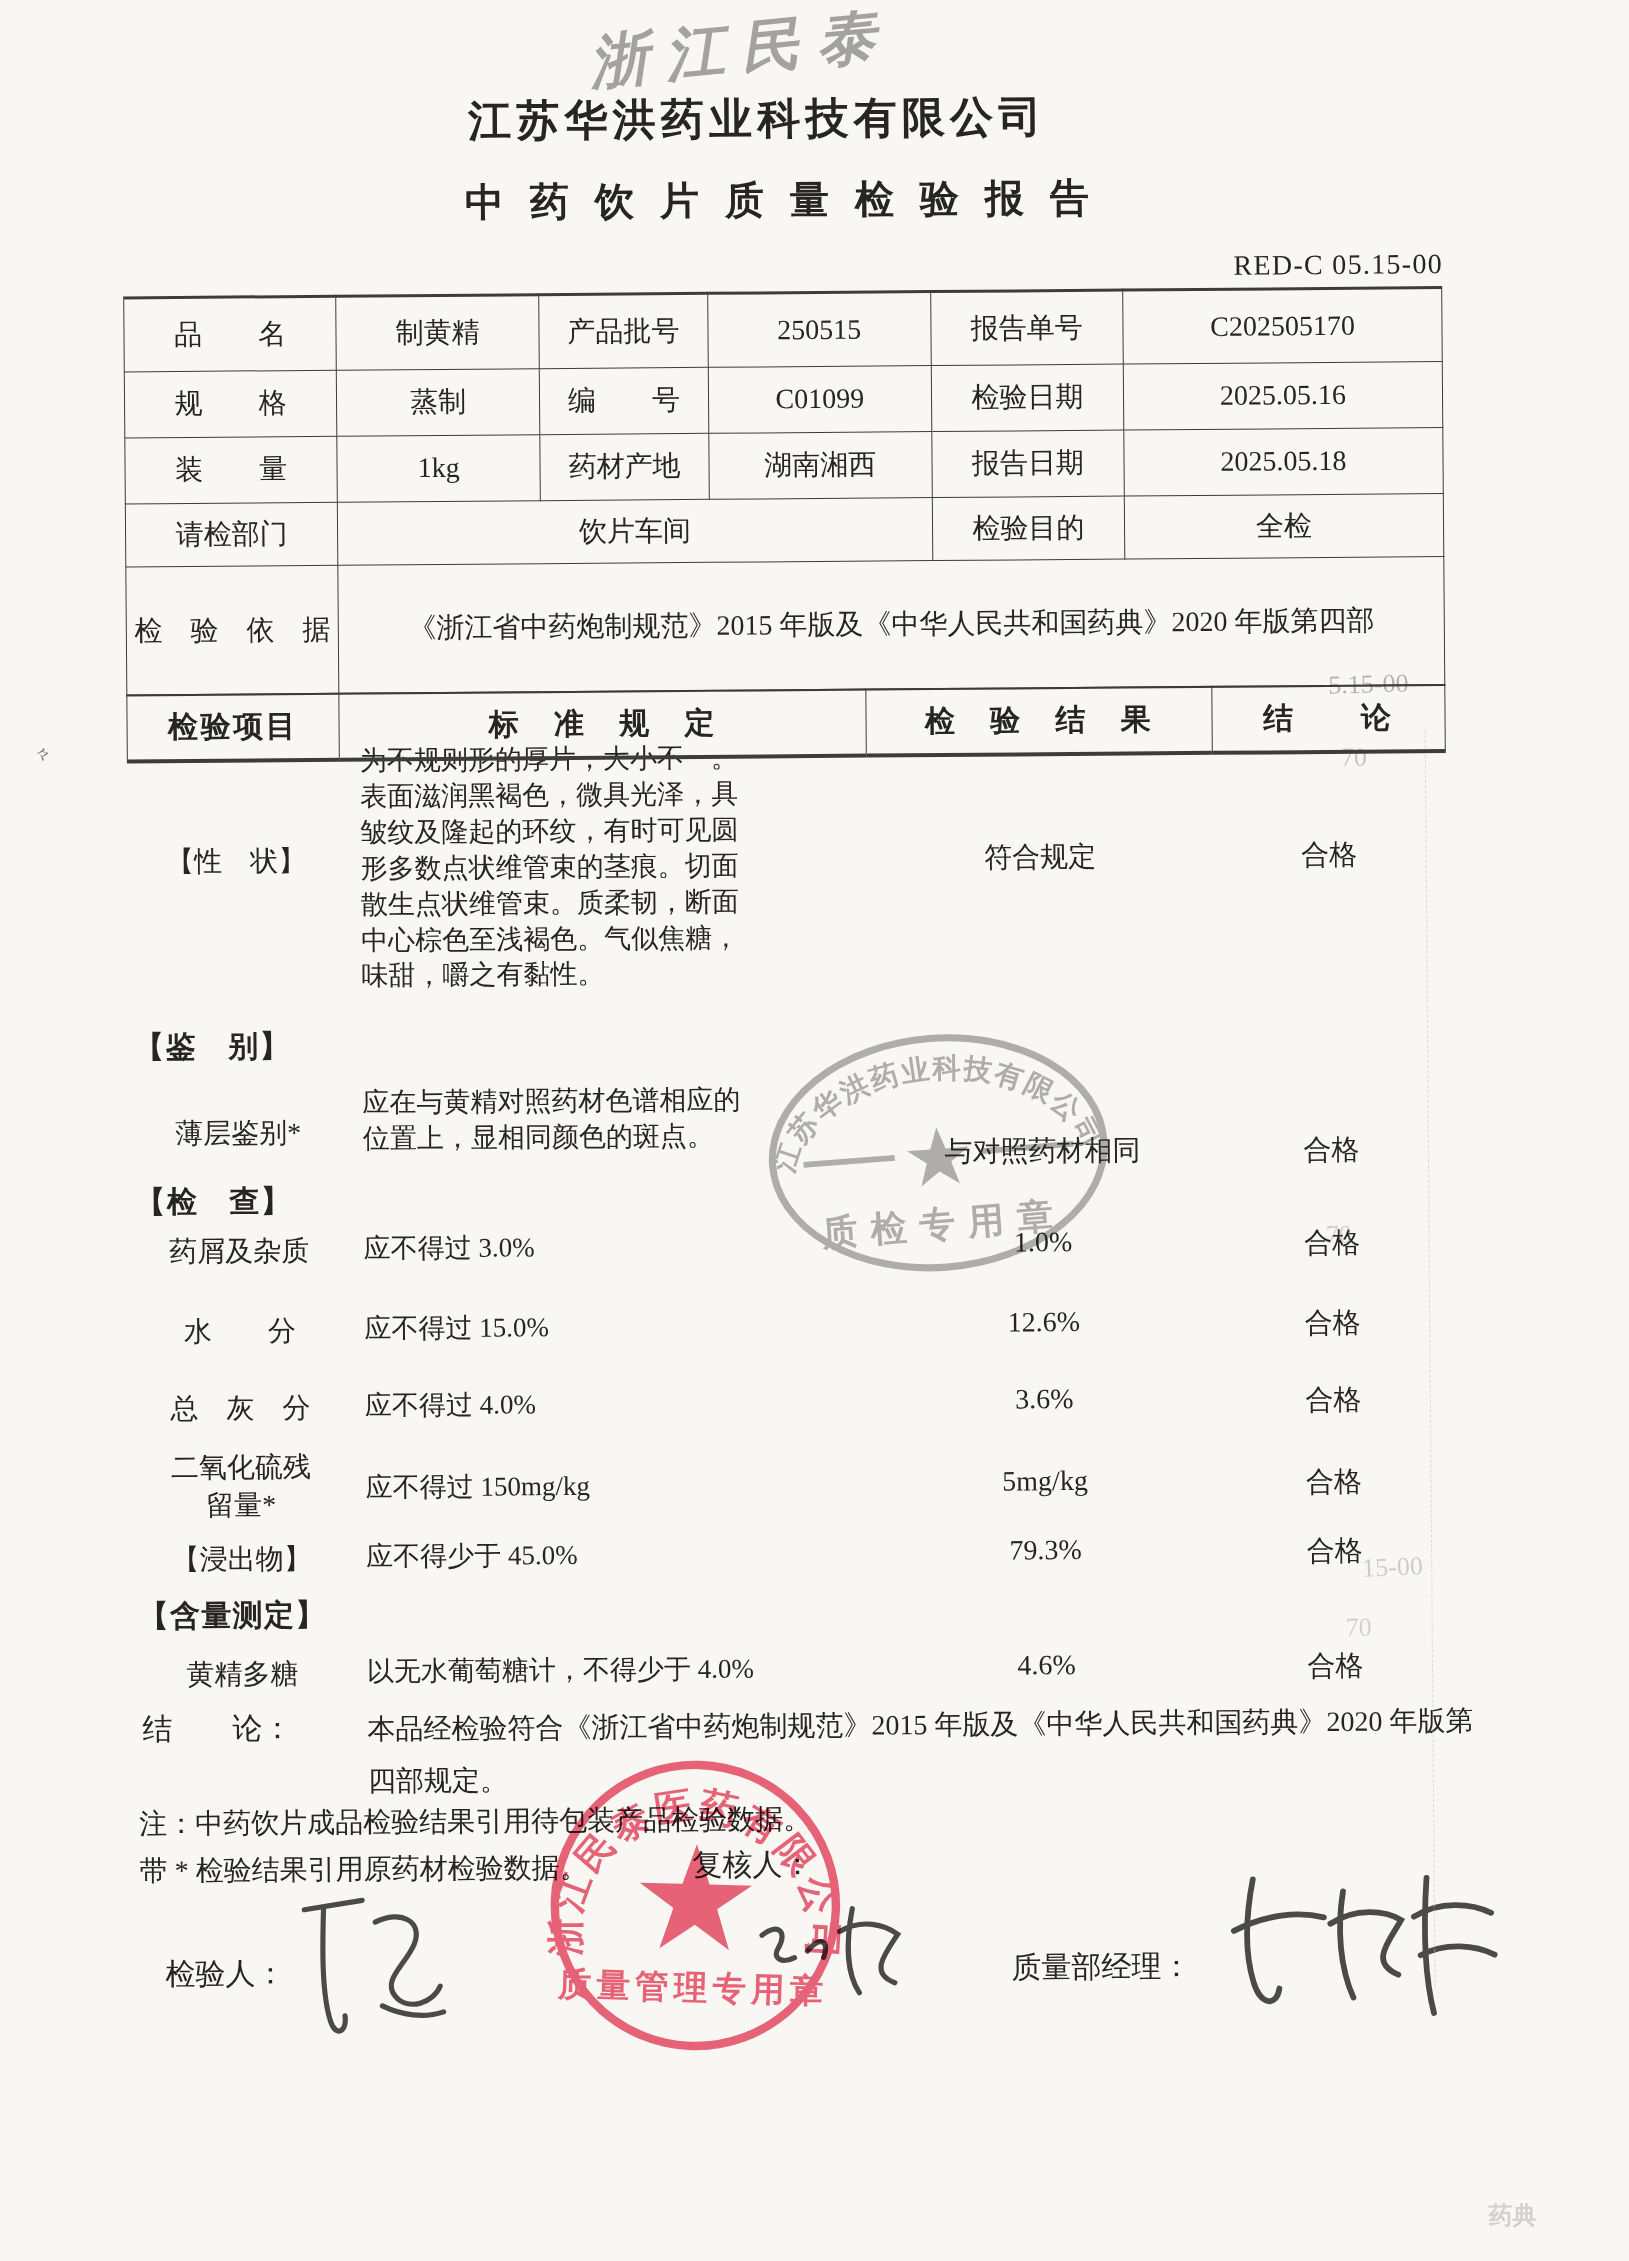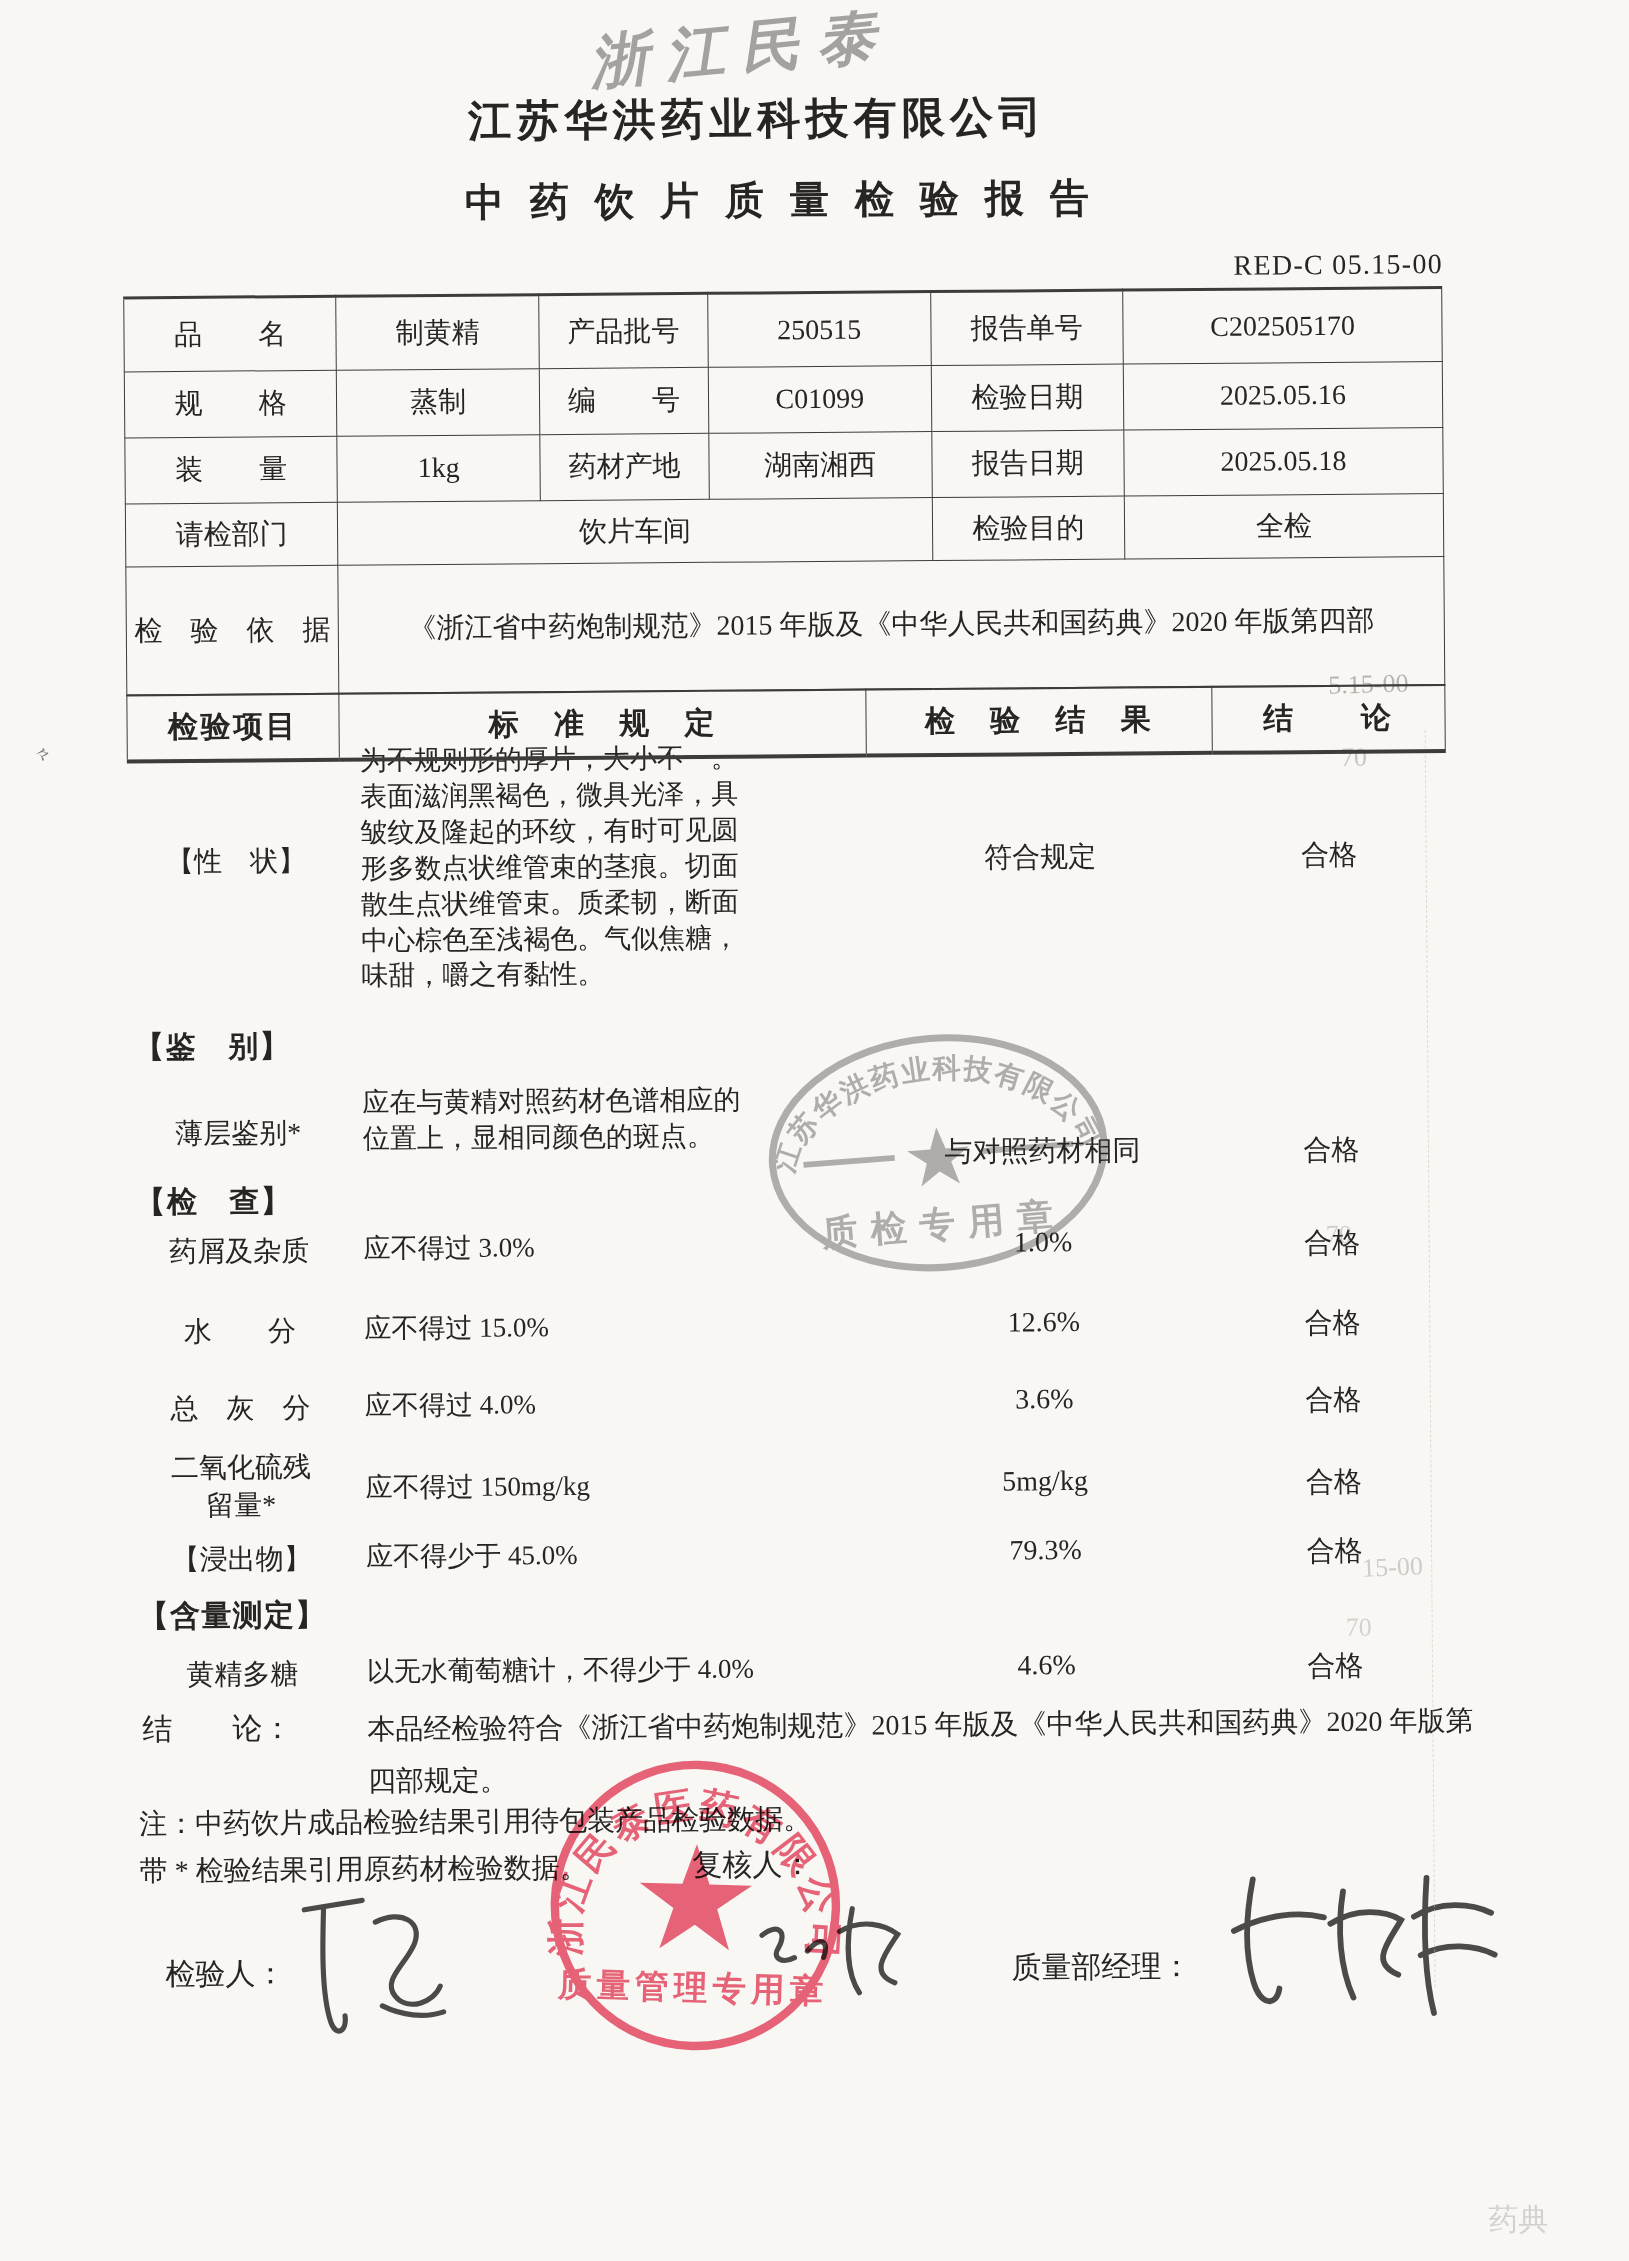--- a/index.html
+++ b/index.html
@@ -252,18 +252,18 @@
     <polygon fill="#e4566b" points="235,140 256,202 322,202 269,240 289,303 235,265 181,303 201,240 148,202 214,202"></polygon>
     <text x="235" y="380" font-size="52" fill="#e4566b" font-weight="bold" letter-spacing="8" text-anchor="middle">质量管理专用章</text>
   </svg>
 
   <div class="ghost-line"></div>
   <div class="ghost" style="left:1330px;top:674px;opacity:.55;transform:rotate(-1deg);">5.15-00</div>
   <div class="ghost" style="left:1342px;top:747px;opacity:.4;">70</div>
   <div class="ghost" style="left:1323px;top:1224px;opacity:.3;">70</div>
   <div class="ghost" style="left:1357px;top:1557px;opacity:.35;transform:rotate(-2deg);">15-00</div>
   <div class="ghost" style="left:1340px;top:1617px;opacity:.3;">70</div>
-  <div class="ghost" style="left:1478px;top:2205px;opacity:.3;font-size:30px;">药典</div>
+  <div class="ghost" style="left:1478px;top:2205px;opacity:.3;font-size:24px;font-weight:bold;">药典</div>
   <div class="smudge">々</div>
 
  </div>
 </div>
 
 
 </body></html>

